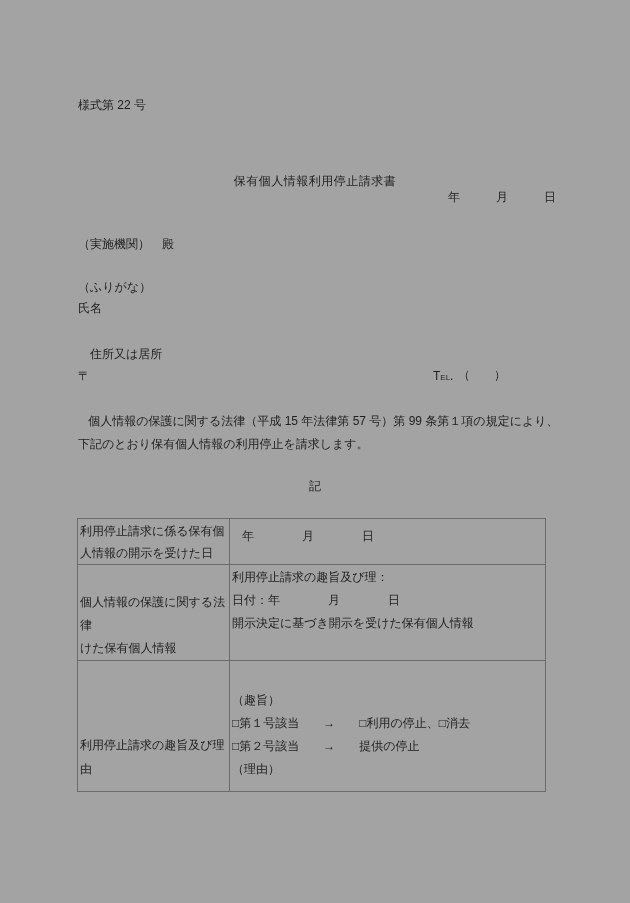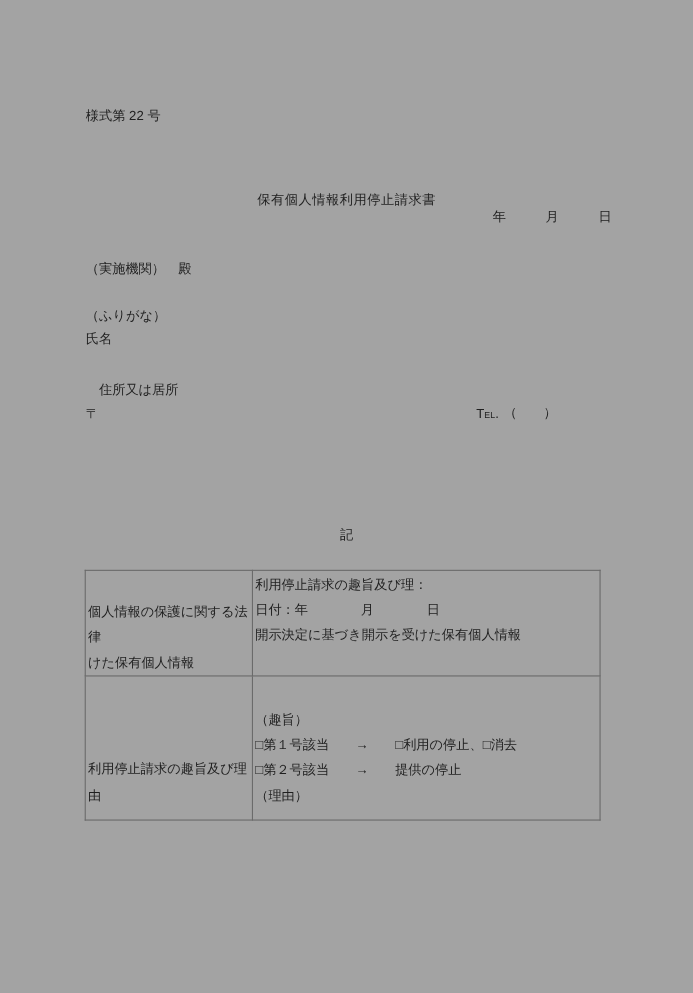--- a/index.html
+++ b/index.html
@@ -76,29 +76,36 @@
   <div class="abs name-label">氏名</div>
 
   <div class="abs address-label">住所又は居所</div>
 
   <div class="abs postal-mark">〒</div>
 
   <div class="abs tel-label">Tel.</div>
 
   <div class="abs tel-parens">（　　）</div>
 
+  <div class="abs body-par">個人情報の保護に関する法律（平成 15 年法律第 57 号）第 99 条第１項の規定により、
+下記のとおり保有個人情報の利用停止を請求します。</div>
 
   <div class="abs center ki-label">記</div>
 
   <table class="form-table">
     <colgroup>
         <col class="c-label">
         <col class="c-value">
       </colgroup>
     <tbody>
+      <tr class="r0">
+        <td class="lbl">利用停止請求に係る保有個
+人情報の開示を受けた日</td>
+        <td class="val">年　　　　月　　　　日</td>
+      </tr>
       <tr class="r1">
         <td class="lbl">個人情報の保護に関する法律
 けた保有個人情報</td>
         <td class="val">利用停止請求の趣旨及び理：
 日付：年　　　　月　　　　日
 開示決定に基づき開示を受けた保有個人情報</td>
       </tr>
       <tr class="r2">
         <td class="lbl">利用停止請求の趣旨及び理
 由</td>

